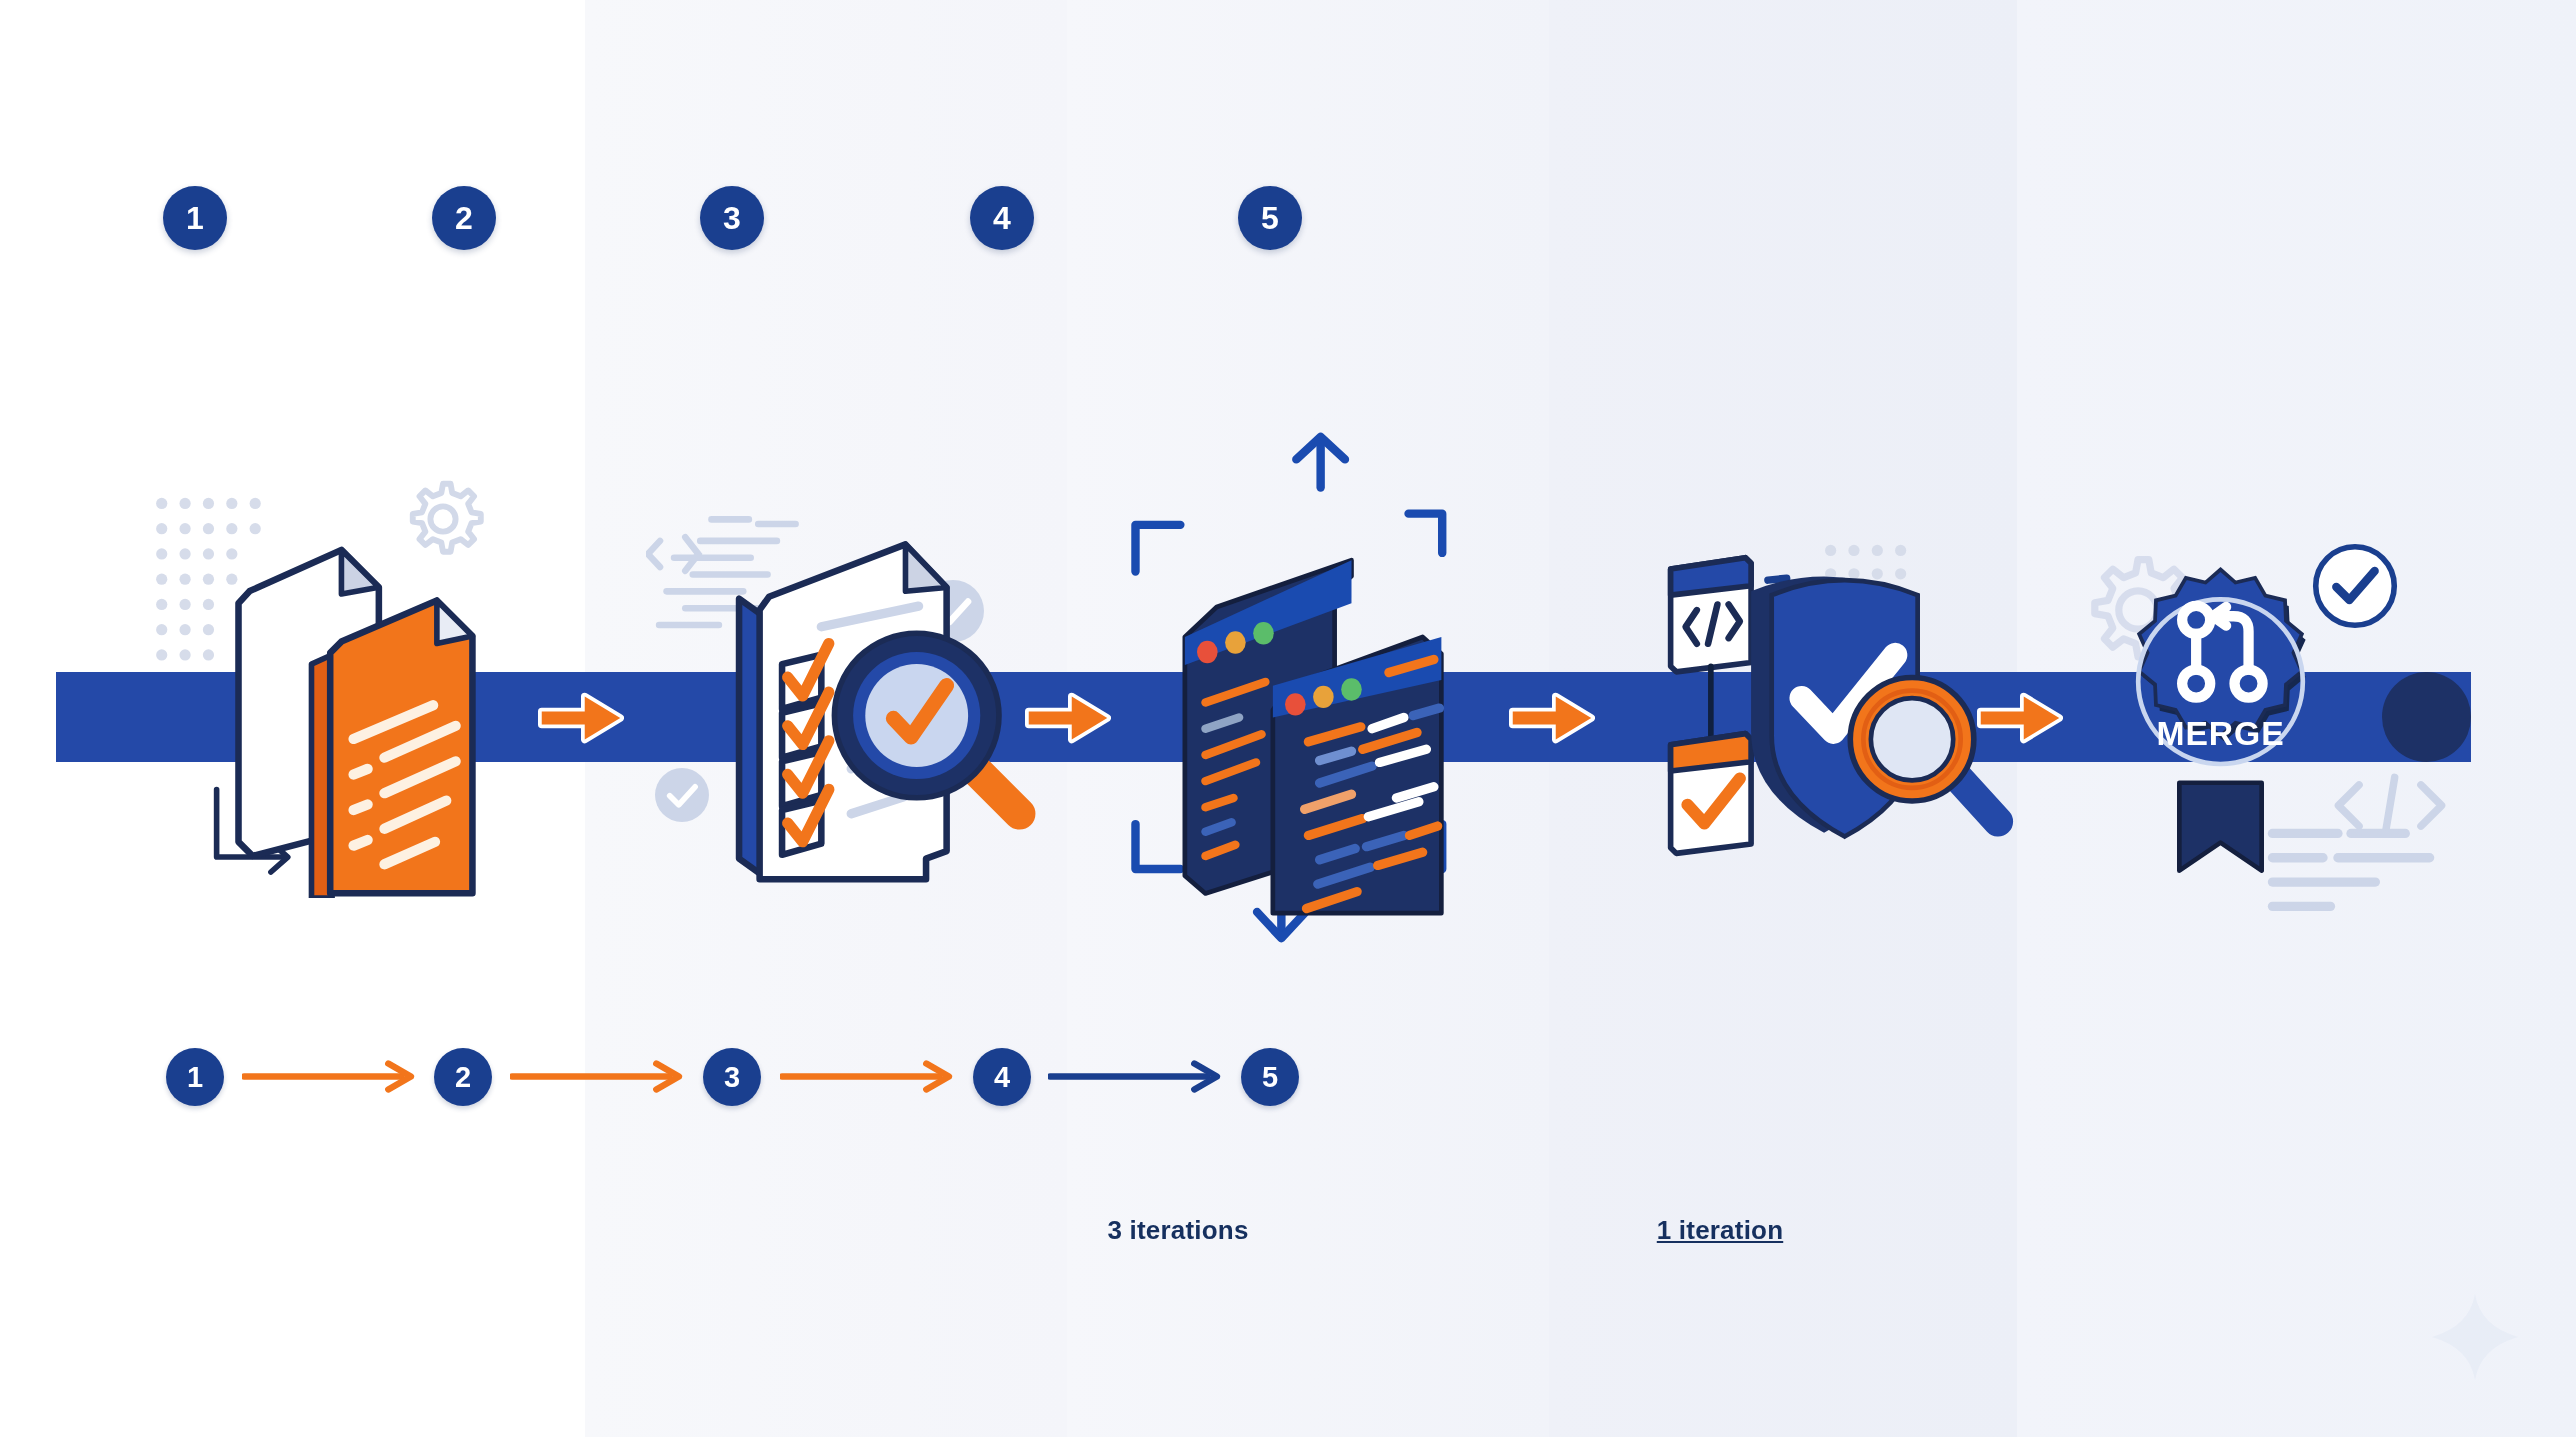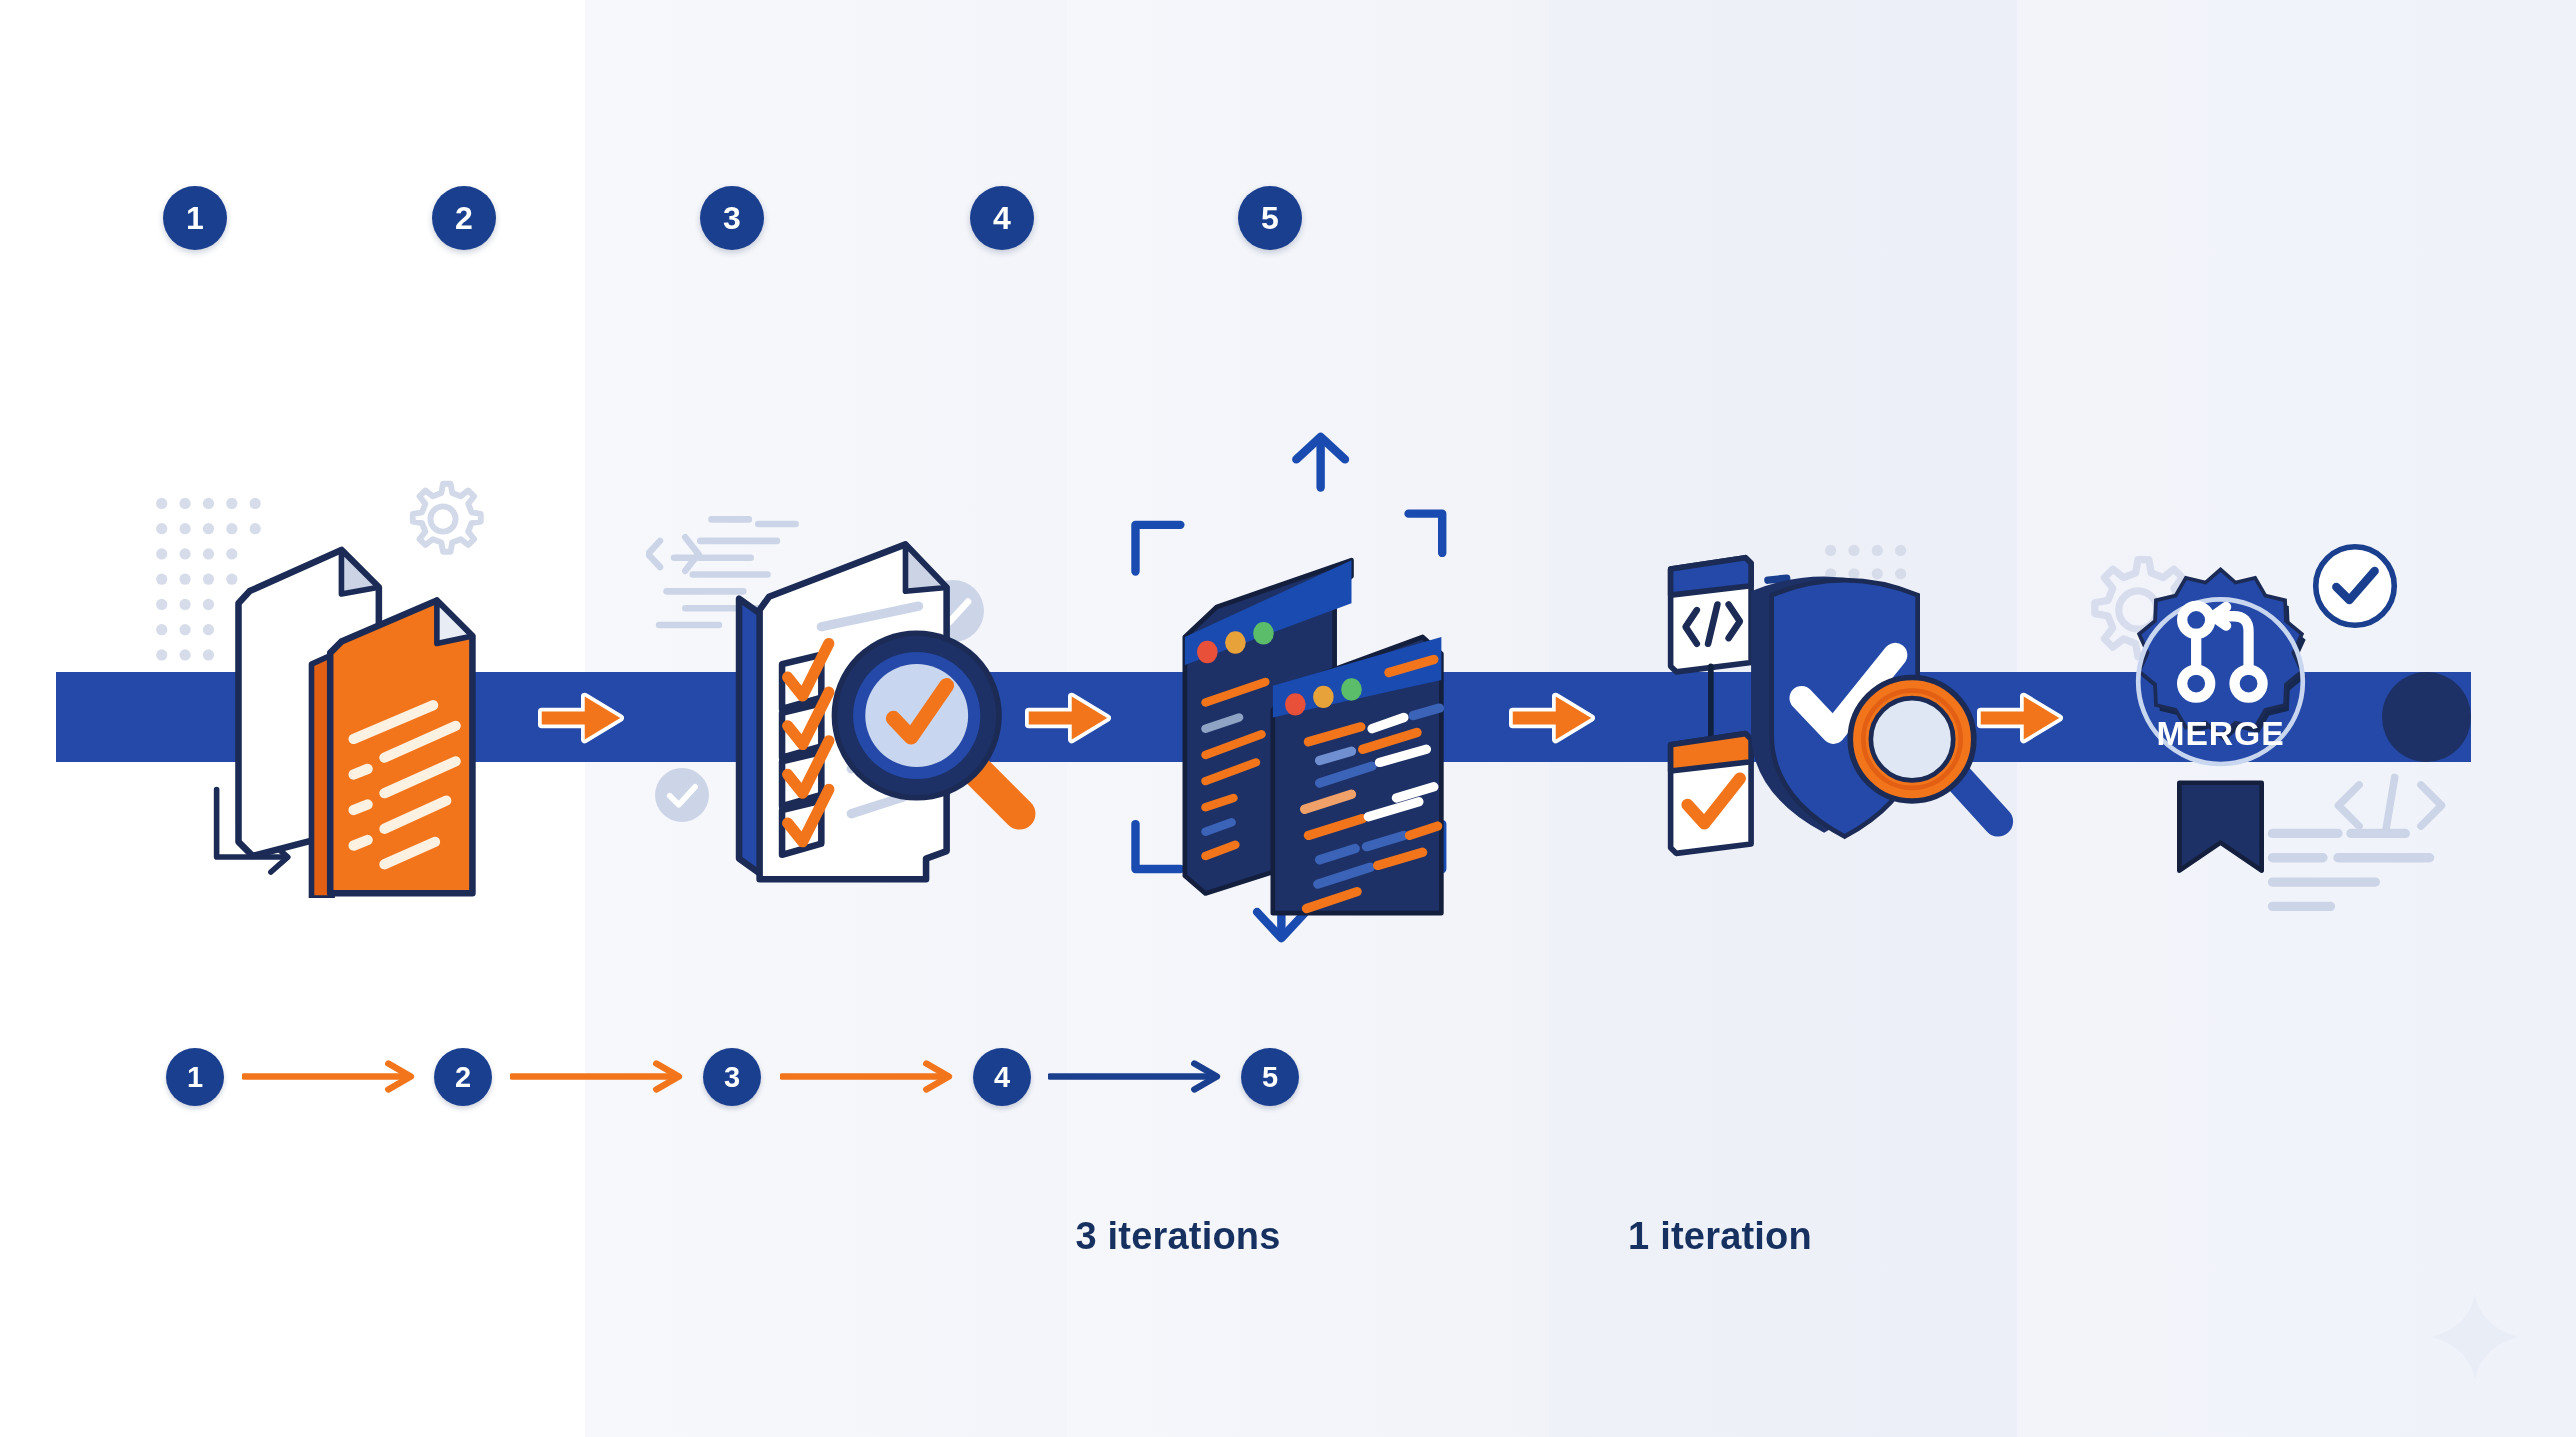--- a/index.html
+++ b/index.html
@@ -50,21 +50,21 @@
   .tl-node{
     position:absolute;width:58px;height:58px;border-radius:50%;
     background:#1a3f8f;color:#fff;
     display:flex;align-items:center;justify-content:center;
     font-size:29px;font-weight:600;line-height:1;
     box-shadow:0 2.8px 5.6px rgba(20,40,90,.2);
   }
   .tl-arrow{position:absolute;height:37px;}
   .tl-arrow svg{width:100%;height:100%;display:block;}
   .tl-label{
-    position:absolute;color:#16305f;font-size:38px;font-weight:700;
+    position:absolute;color:#16305f;font-size:26px;font-weight:700;
     letter-spacing:0.2px;white-space:nowrap;
   }
 
   .sparkle{position:absolute;right:56px;bottom:56px;width:90px;height:90px;opacity:.55;}
 </style>
 </head>
 <body>
 
 <div id="stage">
 
@@ -442,21 +442,21 @@
       </svg>
     </div>
     <div class="tl-arrow" style="left:1048px;top:10.3px;width:182px;">
       <svg viewBox="0 0 194 40" preserveAspectRatio="none">
         <path d="M2 20 L170 20" stroke="#1a3f8f" stroke-width="7" stroke-linecap="round" fill="none"></path>
         <path d="M156 6 L180 20 L156 34" stroke="#1a3f8f" stroke-width="7" stroke-linecap="round" stroke-linejoin="round" fill="none"></path>
       </svg>
     </div>
 
     <div class="tl-label" style="left:1178px;top:167px;transform:translateX(-50%);">3 iterations</div>
-    <div class="tl-label" style="left:1720px;top:167px;transform:translateX(-50%);">1 iteration</div>
+    <div class="tl-label" style="left:1720px;top:167px;transform:translateX(-50%);text-decoration:underline;">1 iteration</div>
   </div>
 
   <svg class="sparkle" viewBox="0 0 100 100">
     <path d="M50 2 Q56 38 98 50 Q56 62 50 98 Q44 62 2 50 Q44 38 50 2 Z" fill="#e3e9f5"></path>
   </svg>
 
 </div>
 
 
 </body></html>

